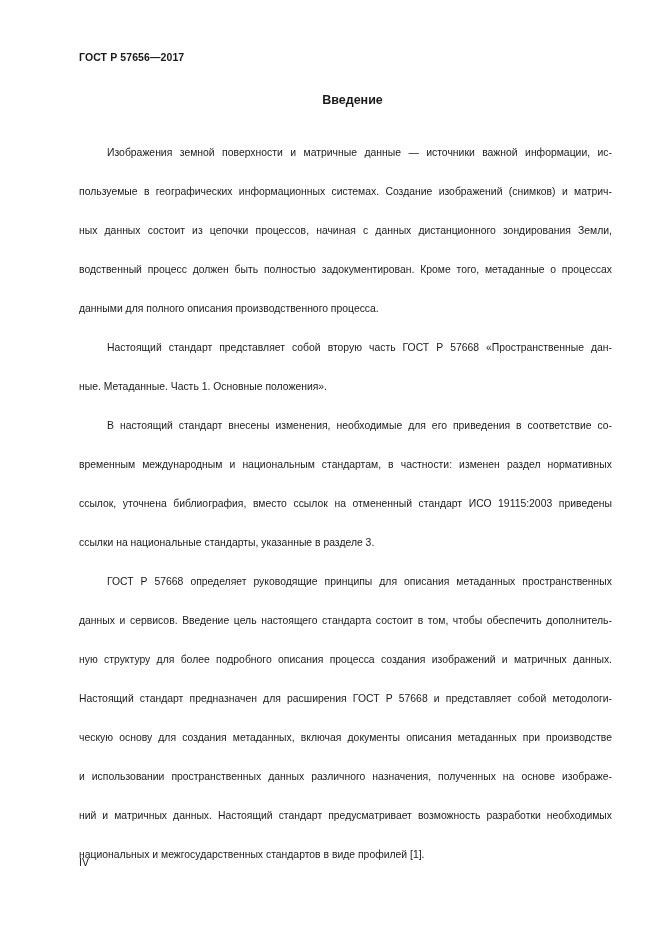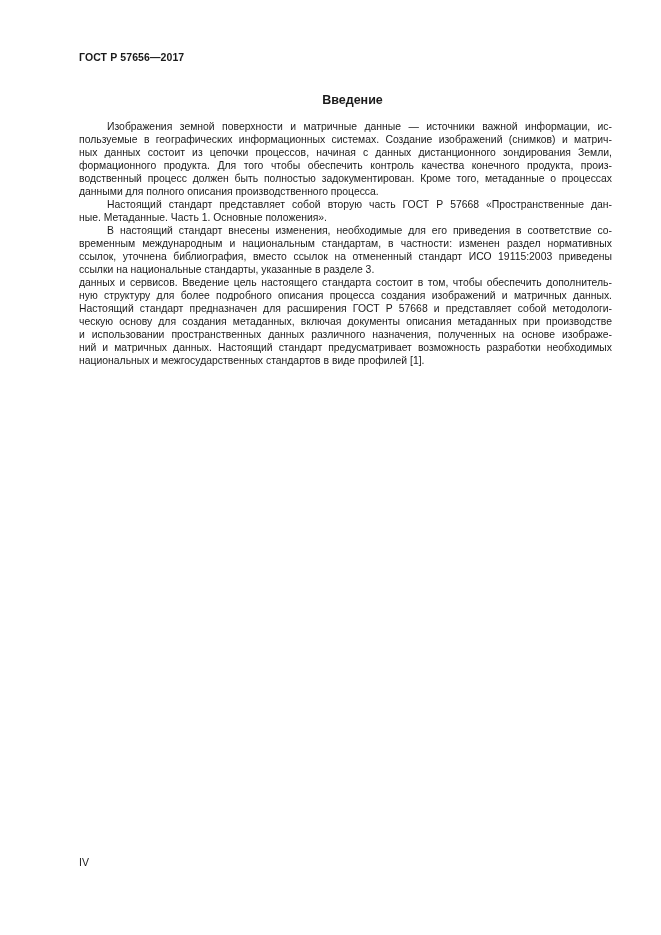--- a/index.html
+++ b/index.html
@@ -41,20 +41,21 @@
       width: 533px;
       font-size: 10.4px;
       line-height: 13.0px;
       text-align: justify;
     }
     .content .line {
       display: block;
       text-align: justify;
       text-align-last: justify;
       white-space: nowrap;
+      margin-top: 26px;
     }
     .content .line.last {
       text-align-last: left;
     }
     .content .line.indent {
       padding-left: 28px;
     }
     .ref {
     }
     .page-number {
@@ -69,38 +70,38 @@
 
 <div class="page-header">ГОСТ Р 57656—2017</div>
 
 <div class="section-title">Введение</div>
 
 <div class="content">
   <div>
     <span class="line indent">Изображения земной поверхности и матричные данные — источники важной информации, ис-</span>
     <span class="line">пользуемые в географических информационных системах. Создание изображений (снимков) и матрич-</span>
     <span class="line">ных данных состоит из цепочки процессов, начиная с данных дистанционного зондирования Земли,</span>
-    <span class="line">формационного продукта. Для того чтобы обеспечить контроль качества конечного продукта, произ-</span>
     <span class="line">водственный процесс должен быть полностью задокументирован. Кроме того, метаданные о процессах</span>
     <span class="line last">данными для полного описания производственного процесса.</span>
   </div>
 
   <div>
     <span class="line indent"><span>Настоящий стандарт представляет собой вторую часть </span><span class="ref">ГОСТ Р 57668</span><span> «Пространственные дан-</span></span>
     <span class="line last">ные. Метаданные. Часть 1. Основные положения».</span>
   </div>
 
   <div>
     <span class="line indent">В настоящий стандарт внесены изменения, необходимые для его приведения в соответствие со-</span>
     <span class="line">временным международным и национальным стандартам, в частности: изменен раздел нормативных</span>
     <span class="line">ссылок, уточнена библиография, вместо ссылок на отмененный стандарт ИСО 19115:2003 приведены</span>
     <span class="line last">ссылки на национальные стандарты, указанные в разделе 3.</span>
   </div>
 
   <div>
+    <span class="line indent"><span class="ref">ГОСТ Р 57668</span><span> определяет руководящие принципы для описания метаданных пространственных</span></span>
     <span class="line">данных и сервисов. Введение цель настоящего стандарта состоит в том, чтобы обеспечить дополнитель-</span>
     <span class="line">ную структуру для более подробного описания процесса создания изображений и матричных данных.</span>
     <span class="line"><span>Настоящий стандарт предназначен для расширения </span><span class="ref">ГОСТ Р 57668</span><span> и представляет собой методологи-</span></span>
     <span class="line">ческую основу для создания метаданных, включая документы описания метаданных при производстве</span>
     <span class="line">и использовании пространственных данных различного назначения, полученных на основе изображе-</span>
     <span class="line">ний и матричных данных. Настоящий стандарт предусматривает возможность разработки необходимых</span>
     <span class="line last">национальных и межгосударственных стандартов в виде профилей [1].</span>
   </div>
 </div>
 

